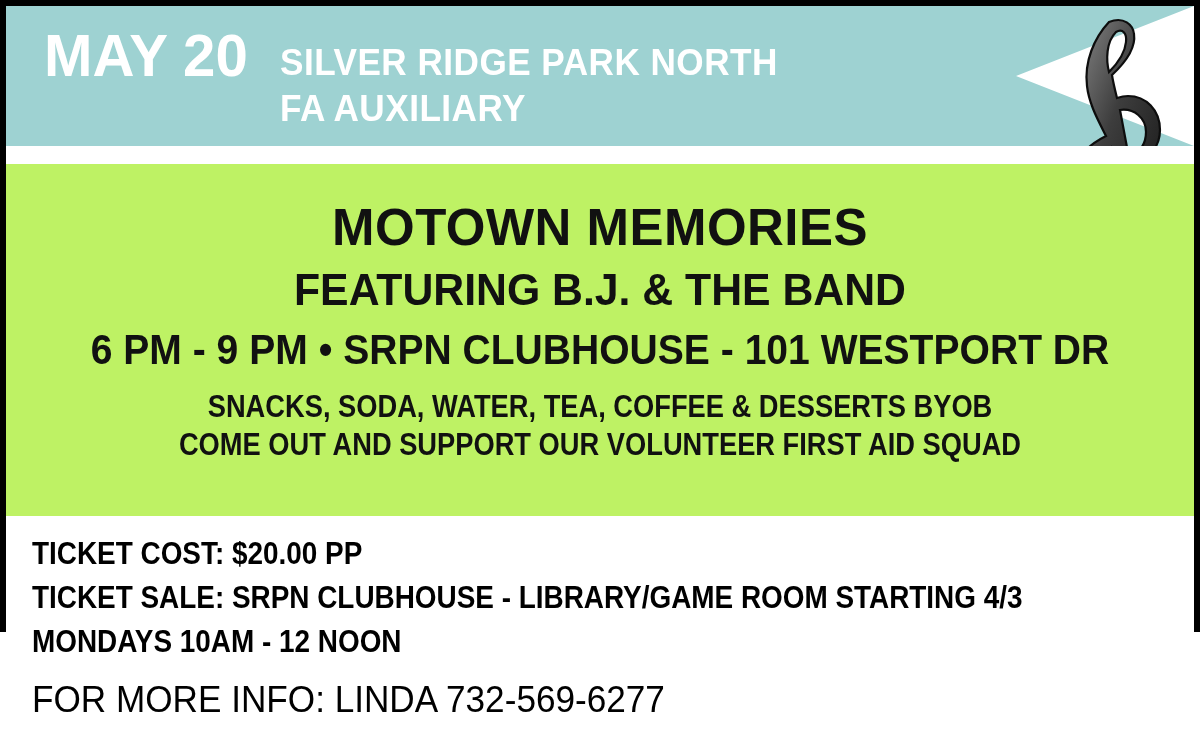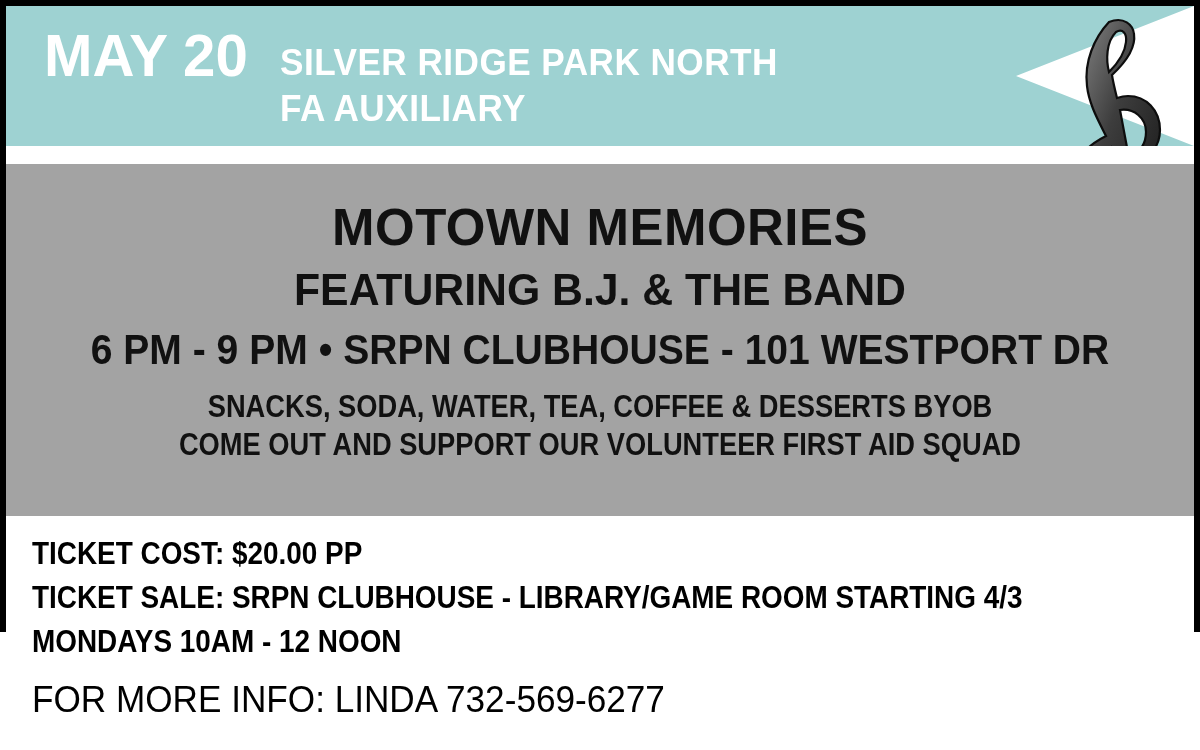--- a/index.html
+++ b/index.html
@@ -99,21 +99,21 @@
     background: #ffffff;
   }
 
   
   .main-panel {
     position: absolute;
     left: 0;
     top: 158px;
     width: 1188px;
     height: 352px;
-    background: #a3a3a3;
+    background: #bef264;
     text-align: center;
     box-sizing: border-box;
     padding-top: 34px;
   }
   .title-main {
     font-size: 52px;
     font-weight: bold;
     color: #111111;
     letter-spacing: 0.5px;
     line-height: 58px;

